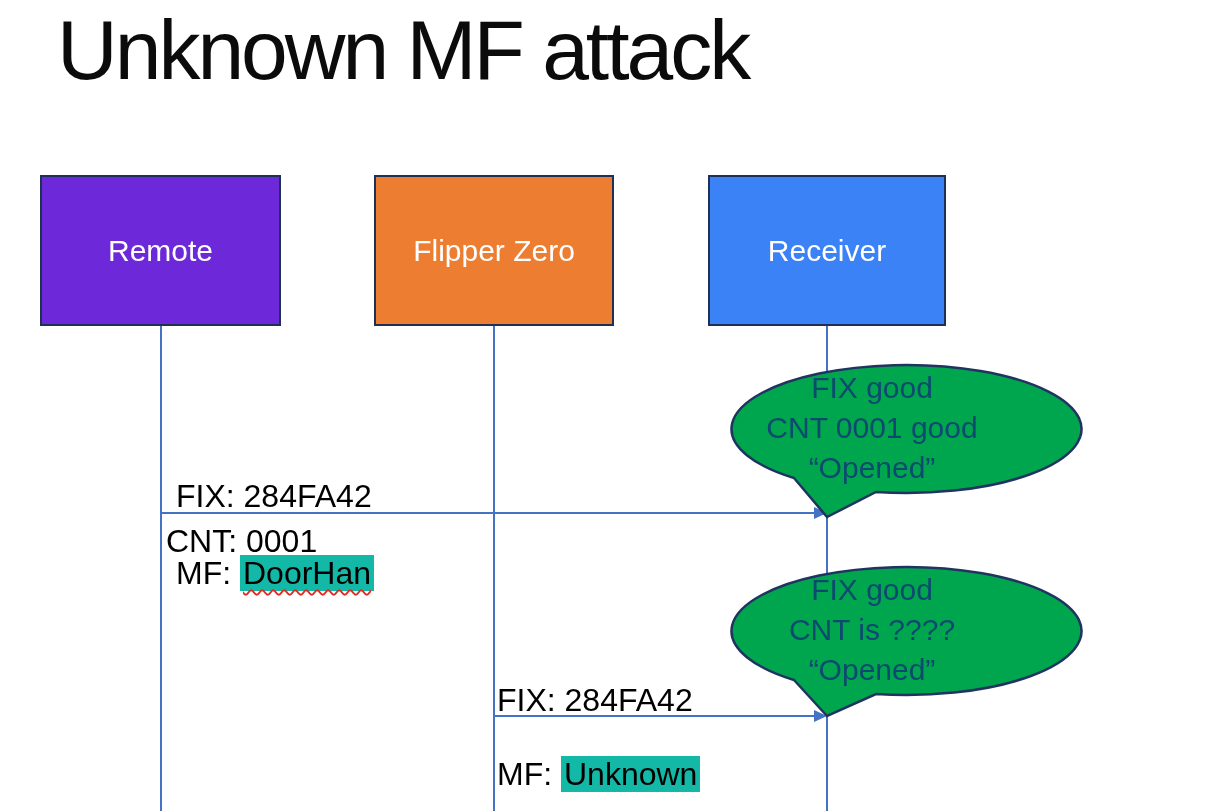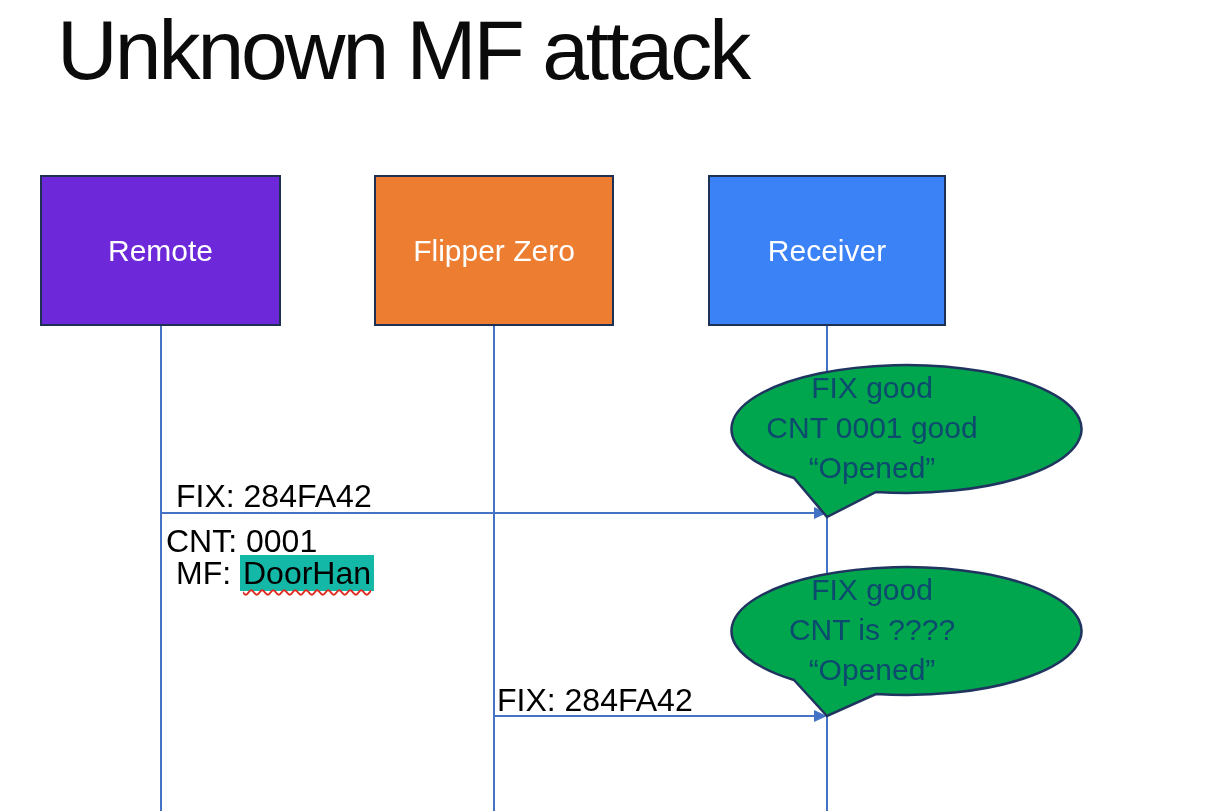--- a/index.html
+++ b/index.html
@@ -100,20 +100,21 @@
 
   <div class="msg-line" id="arrow1-line"></div>
   <div class="arrow-head" id="arrow1-head"></div>
   <div class="msg-text" id="m1-l1">FIX: 284FA42</div>
   <div class="msg-text" id="m1-l2">CNT: 0001</div>
   <div class="msg-text" id="m1-l3"><span>MF: </span><span class="hl misspell">DoorHan</span></div>
 
   <div class="msg-line" id="arrow2-line"></div>
   <div class="arrow-head" id="arrow2-head"></div>
   <div class="msg-text" id="m2-l1">FIX: 284FA42</div>
+  <div class="msg-text" id="m2-l3"><span>MF: </span><span class="hl">Unknown</span></div>
 
   <svg class="callout-svg" id="callout1-svg" viewBox="0 0 400 190">
     <path d="M 127 177 L 94 138 A 175 64 0 1 1 176 152 Z"></path>
   </svg>
   <div class="callout-text" id="callout1-text">
     <div>FIX good</div>
     <div>CNT 0001 good</div>
     <div>“Opened”</div>
   </div>
 

